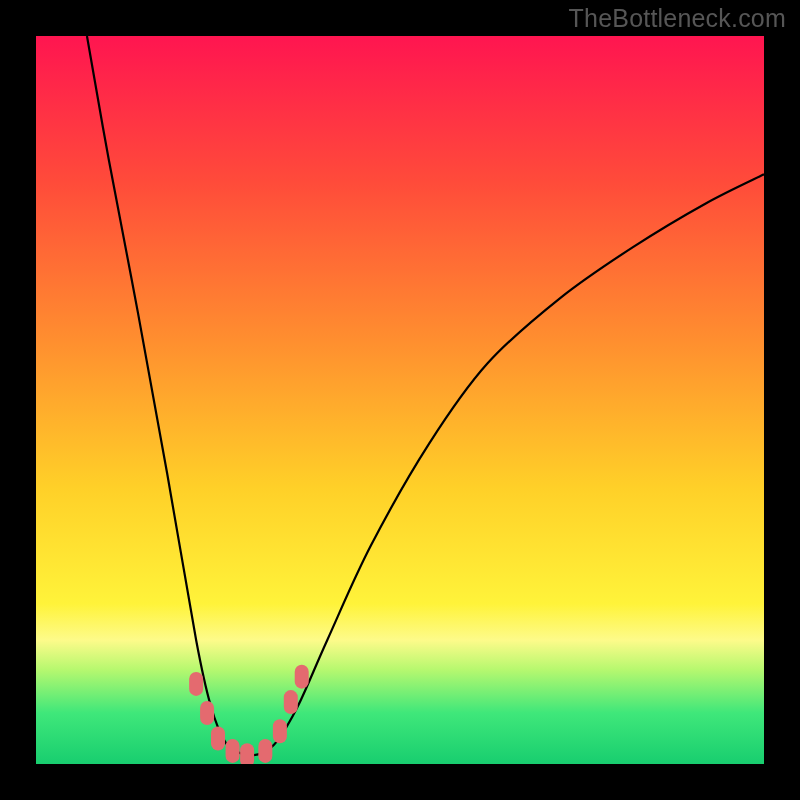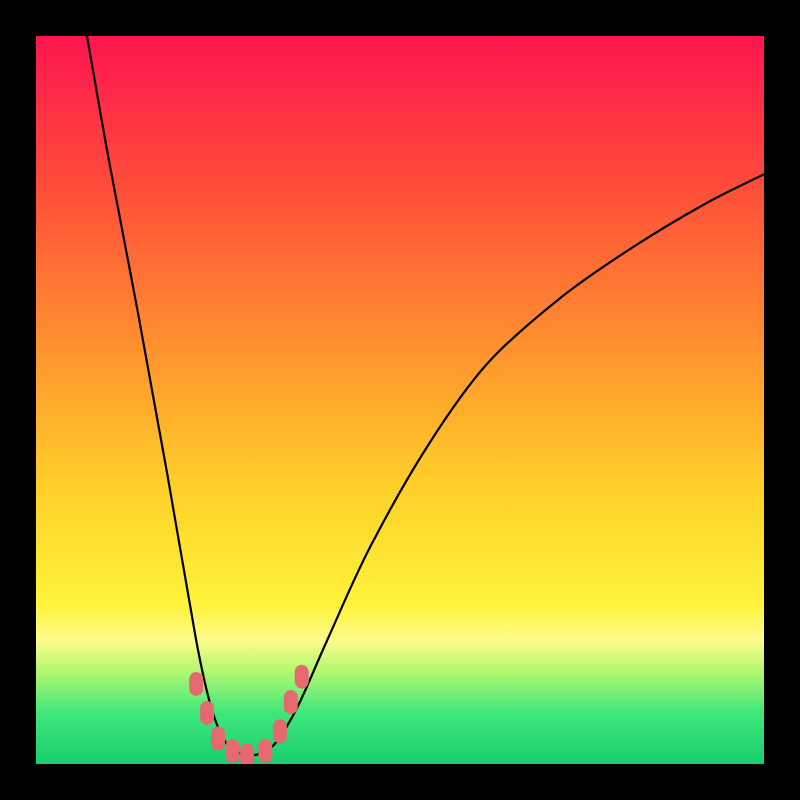--- a/index.html
+++ b/index.html
@@ -40,20 +40,21 @@
   }
   .svg-layer {
     position: absolute;
     inset: 0;
   }
 </style>
 </head>
 <body>
 
 <div class="outer">
+  <div class="watermark">TheBottleneck.com</div>
 
   <div class="plot">
     <svg class="bg-gradient" viewBox="0 0 728 728" preserveAspectRatio="none" width="728" height="728">
       <defs>
         <linearGradient id="grad" x1="0" y1="0" x2="0" y2="1">
             <stop offset="0%" stop-color="#ff1550"></stop>
             <stop offset="20%" stop-color="#ff4b3a"></stop>
             <stop offset="42%" stop-color="#ff8f2f"></stop>
             <stop offset="62%" stop-color="#ffd028"></stop>
             <stop offset="78%" stop-color="#fff33a"></stop>

